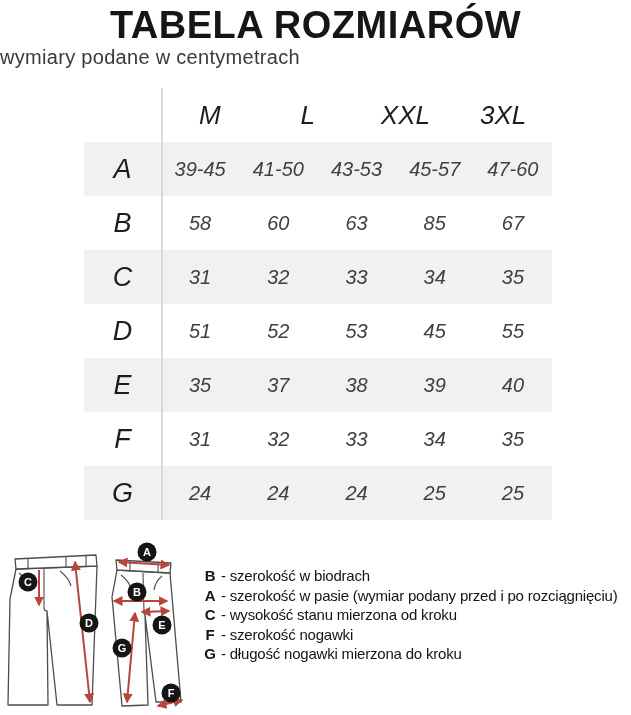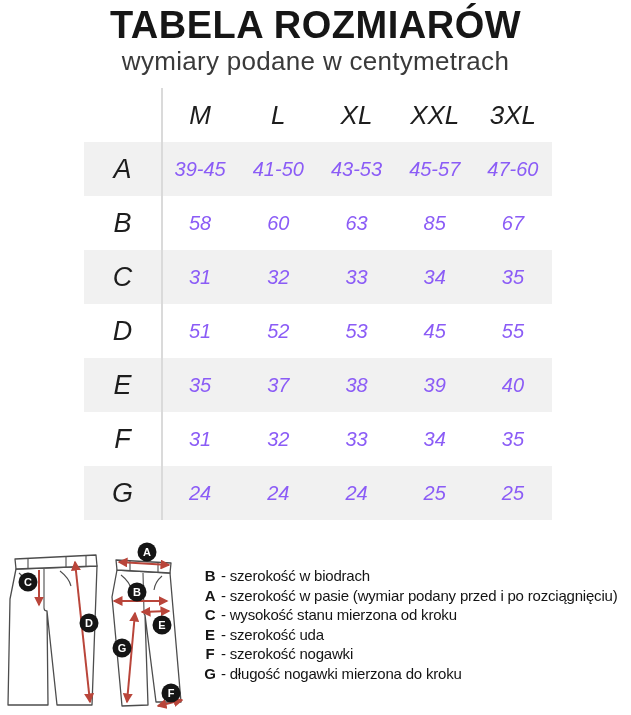--- a/index.html
+++ b/index.html
@@ -13,37 +13,37 @@
   body{background:#ffffff;font-family:"Liberation Sans", sans-serif;}
   .page{position:relative;width:631px;height:715px;background:#fff;overflow:hidden;}
 
   .title{
     position:absolute;top:4px;left:0;width:100%;
     text-align:center;font-size:38px;font-weight:700;
     letter-spacing:.5px;color:#161616;
   }
   .subtitle{
     position:absolute;top:46px;left:0;width:100%;
-    text-align:center;font-size:26px;font-weight:300;
+    text-align:left;font-size:20px;font-weight:300;
     color:#3a3a3a;letter-spacing:.3px;
   }
 
   .sizetable{position:absolute;top:88px;left:84px;width:468px;}
   .sizetable .vdivider{
     position:absolute;left:77px;top:0;bottom:0;width:2px;
     background:var(--divider);
   }
   .trow{display:flex;height:54px;align-items:center;}
   .trow.stripe{background:var(--stripe);}
   .rlabel{
     width:77px;flex:0 0 77px;text-align:center;
     font-size:27px;font-style:italic;color:#1d1d1d;
   }
   .hcell,.vcell{
-    flex:1;text-align:center;font-style:italic;color:#8b5cf6;
+    flex:1;text-align:center;font-style:italic;color:#404040;
   }
   .hcell{font-size:26px;color:#1d1d1d;}
   .vcell{font-size:20px;}
 
   .diagram{position:absolute;left:0px;top:535px;}
   .pants{fill:#ffffff;stroke:#4d4d4d;stroke-width:1.3;stroke-linejoin:round;}
   .detail{fill:none;stroke:#4d4d4d;stroke-width:1.1;}
   .arrow{fill:none;stroke:var(--arrow);stroke-width:2;}
   #ah path{fill:var(--arrow);}
   .badge{fill:var(--badge);}
@@ -66,21 +66,20 @@
 
   <div class="title">TABELA ROZMIARÓW</div>
   <div class="subtitle">wymiary podane w centymetrach</div>
 
   <div class="sizetable">
     <div class="vdivider"></div>
     <div class="trow thead" id="thead">
         <div class="rlabel"></div>
         <div class="hcell">M</div>
         <div class="hcell">L</div>
-        <div class="hcell">XL</div>
         <div class="hcell">XXL</div>
         <div class="hcell">3XL</div>
       </div>
     <div id="tbody">
         <div class="trow stripe">
           <div class="rlabel">A</div>
           <div class="vcell">39-45</div>
           <div class="vcell">41-50</div>
           <div class="vcell">43-53</div>
           <div class="vcell">45-57</div>
@@ -197,18 +196,17 @@
     <g>
       <circle class="badge" cx="122" cy="113" r="9.5"></circle>
       <text class="badge-letter" x="122" y="117">G</text>
     </g>
   </svg>
 
   <div class="legend" id="legend">
       <div class="litem"><b class="lletter">B</b><span> - szerokość w biodrach</span></div>
       <div class="litem"><b class="lletter">A</b><span> - szerokość w pasie (wymiar podany przed i po rozciągnięciu)</span></div>
       <div class="litem"><b class="lletter">C</b><span> - wysokość stanu mierzona od kroku</span></div>
-      <div class="litem"><b class="lletter">E</b><span> - szerokość uda</span></div>
       <div class="litem"><b class="lletter">F</b><span> - szerokość nogawki</span></div>
       <div class="litem"><b class="lletter">G</b><span> - długość nogawki mierzona do kroku</span></div>
     </div>
 
 </div>
 
 </body></html>

